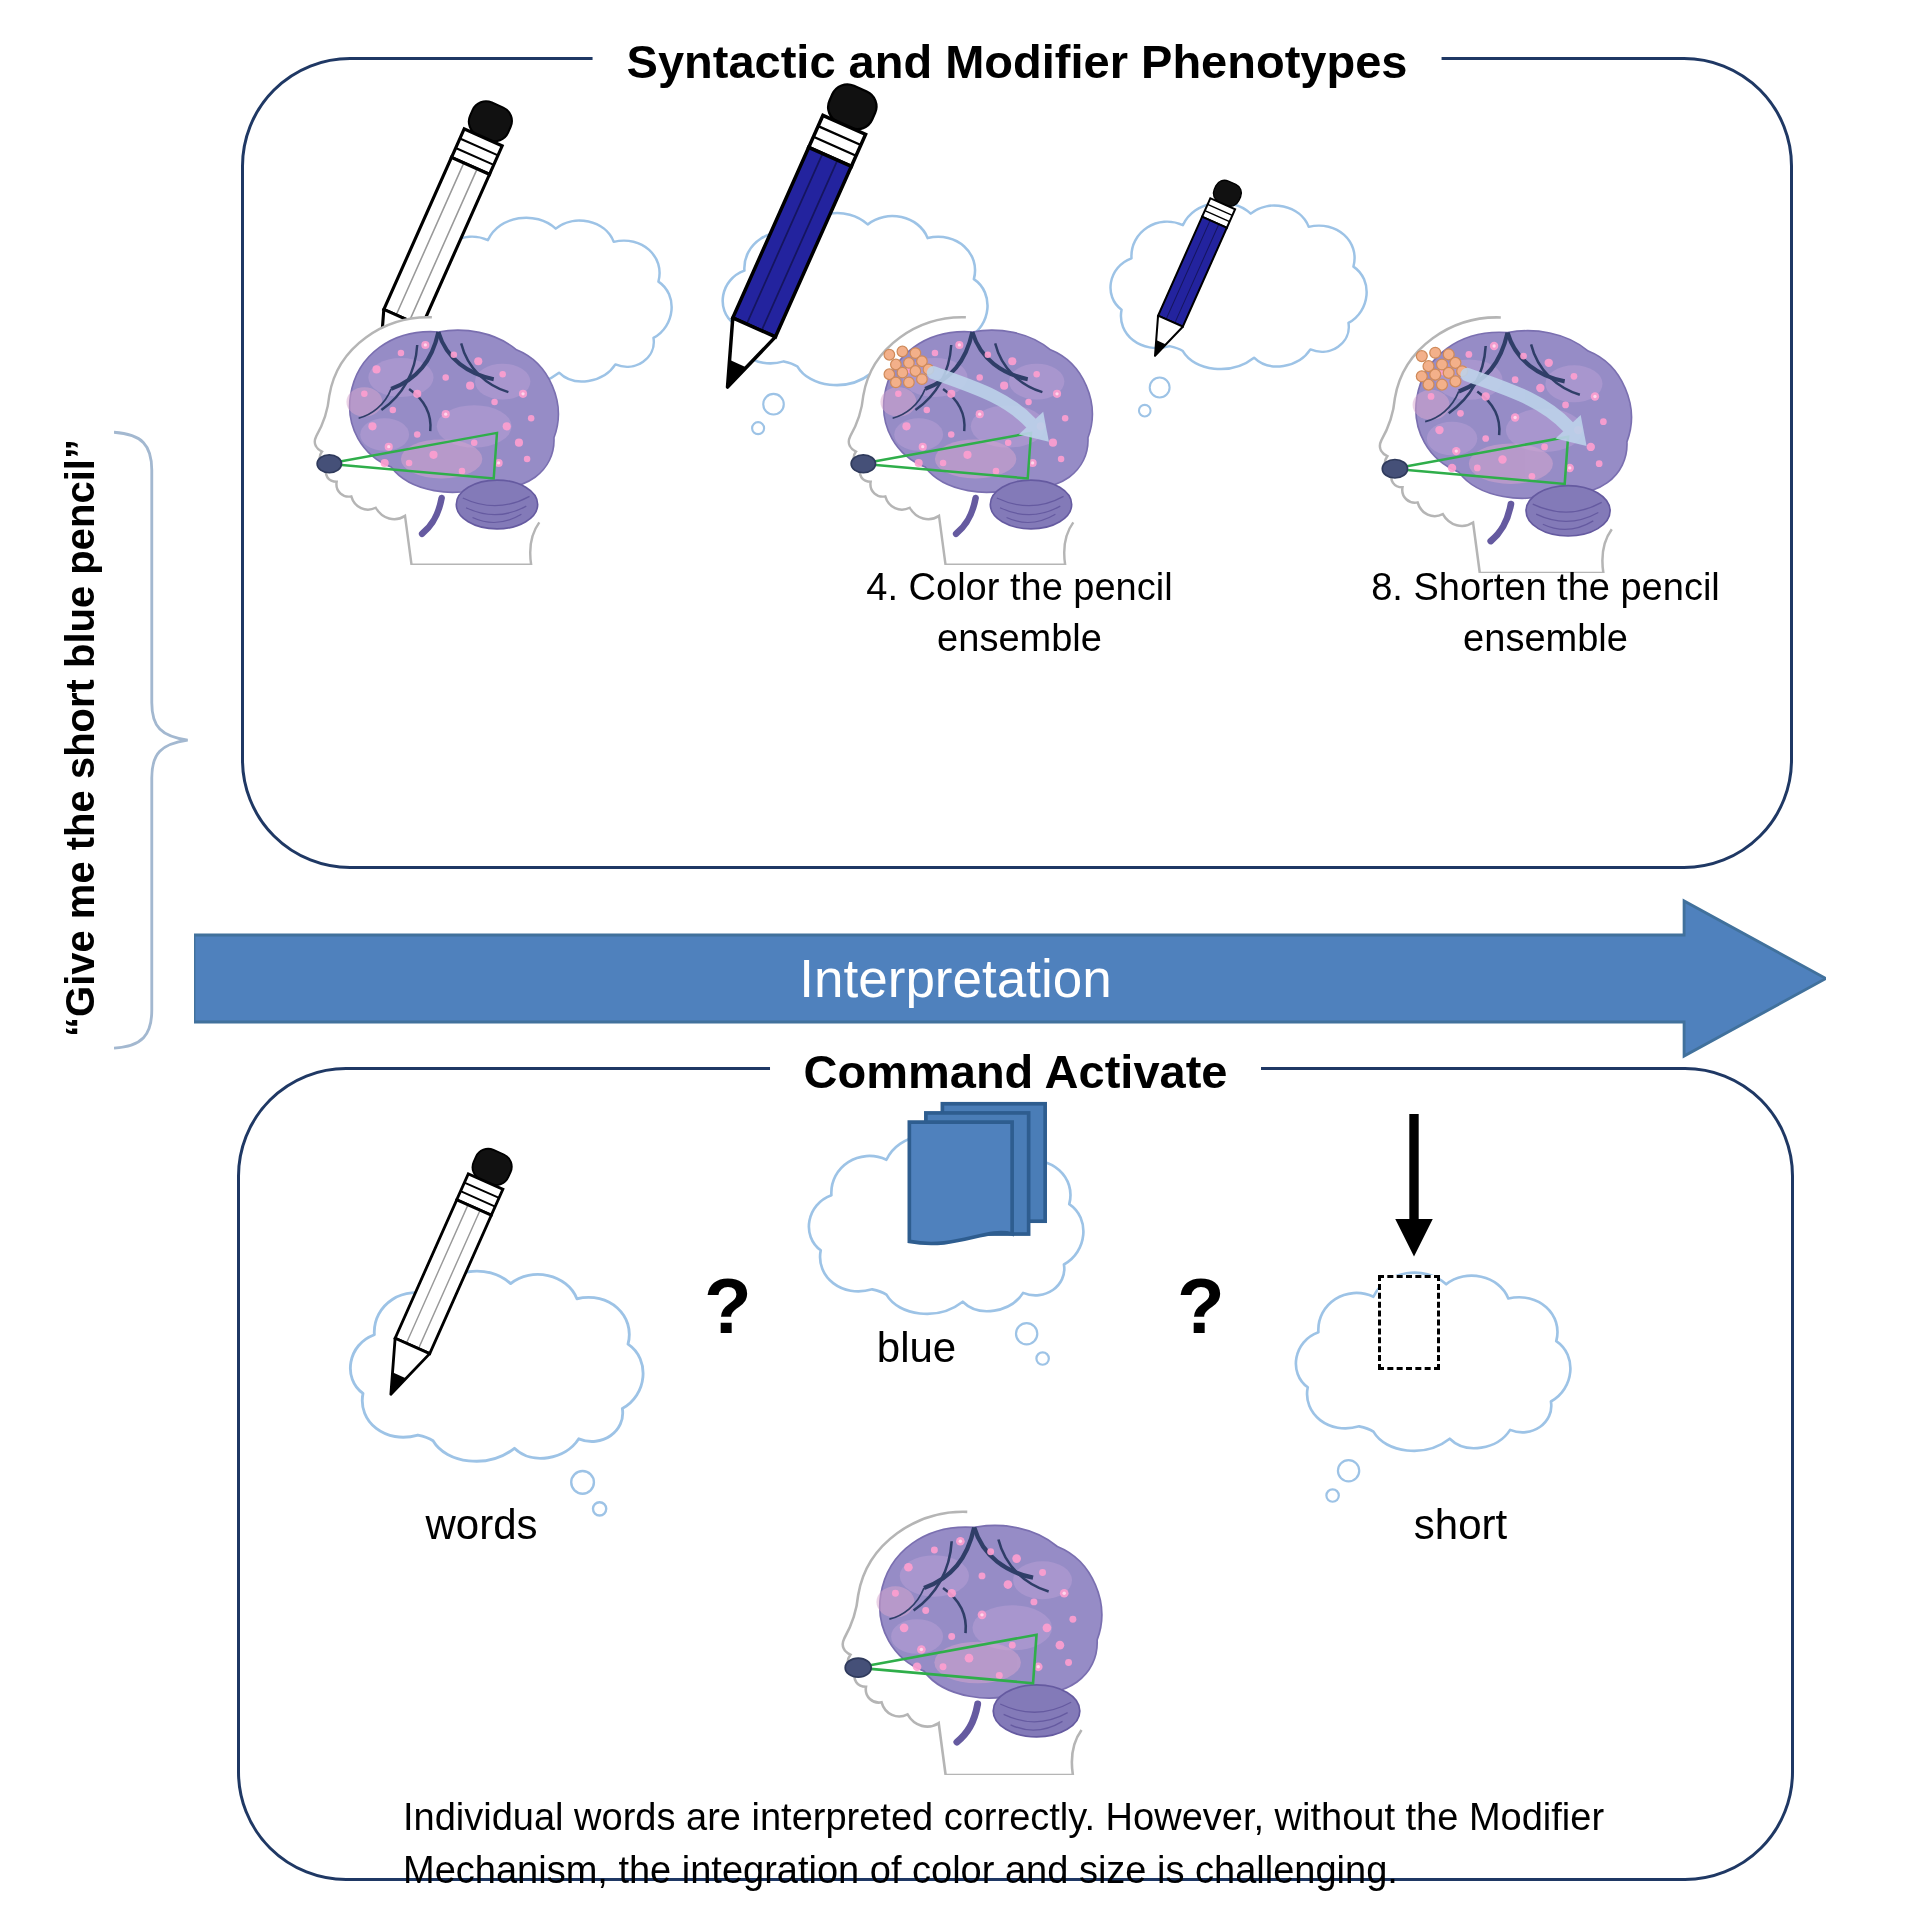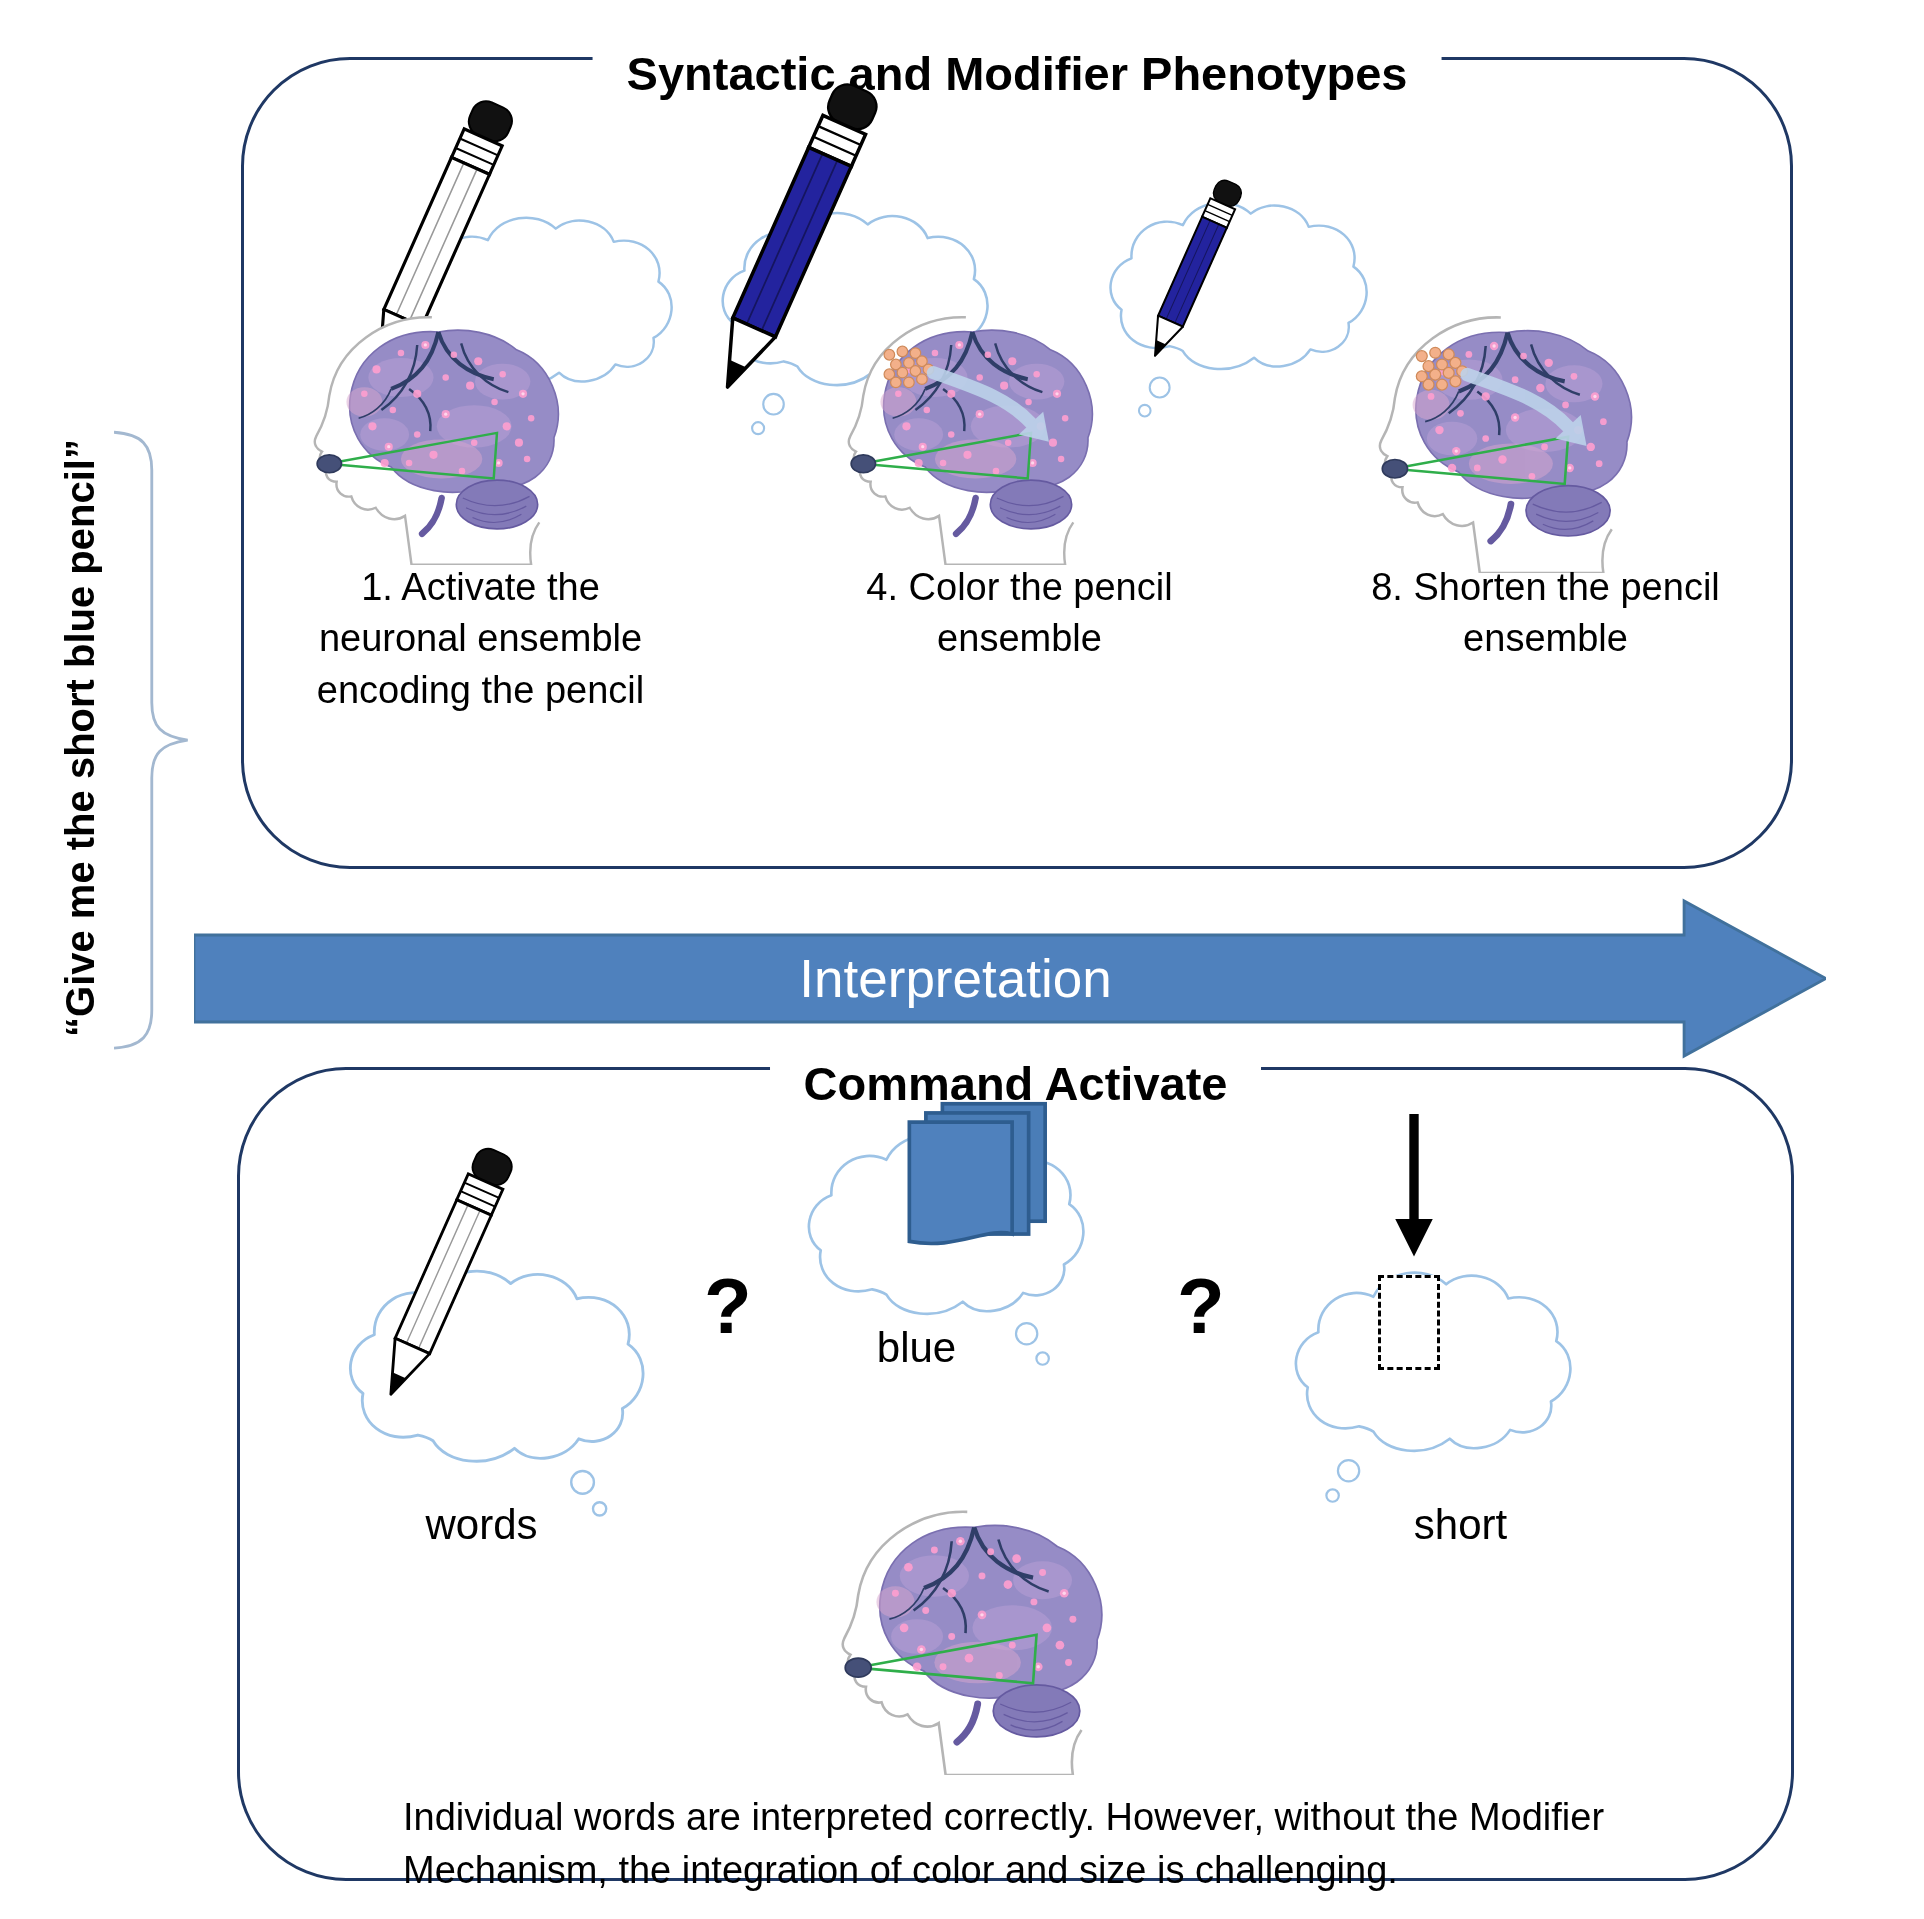--- a/index.html
+++ b/index.html
@@ -7,21 +7,21 @@
     position:relative; width:1925px; height:1919px; background:#ffffff;
     font-family:"Liberation Sans", sans-serif; color:#000; overflow:hidden;
   }
   .defs-svg { position:absolute; width:0; height:0; }
 
   
   .panel { position:absolute; border:3.8px solid #1f3864; border-radius:109px; background:#fff; box-sizing:border-box; }
   .top-panel    { left:241px; top:57px;   width:1552px; height:812px; }
   .bottom-panel { left:237px; top:1067px; width:1557px; height:814px; }
   .panel-title {
-    position:absolute; left:50%; top:16px; transform:translate(-50%,-55%);
+    position:absolute; left:50%; top:4px; transform:translate(-50%,-55%);
     background:#fff; padding:0 34px; font-weight:700; font-size:47px; white-space:nowrap;
   }
 
   
   .abs { position:absolute; }
   .pencil { position:absolute; transform:rotate(24deg); }
   .cloud  { position:absolute; }
   .brain  { position:absolute; }
 
   .step-caption {
@@ -178,23 +178,20 @@
     <svg class="cloud" style="left:166px; top:147px; width:265px; height:232px;" viewBox="0 0 320 280">
       <use href="#cloud-puff"></use>
       <use href="#cloud-trail" transform="translate(66,236)"></use>
     </svg>
     <svg class="pencil" style="left:132px; top:24px; width:123px; height:312px; color:#ffffff;" viewBox="0 0 80 300">
       <use href="#pencil-shape"></use>
     </svg>
     <svg class="brain" style="left:43px; top:244px; width:293px; height:261px;" viewBox="0 0 360 320">
       <use href="#brain-base"></use>
     </svg>
-    <div class="step-caption" style="left:0px; top:502px;">1. Activate the
-neuronal ensemble
-encoding the pencil</div>
 
     <svg class="cloud" style="left:473px; top:142px; width:274px; height:240px;" viewBox="0 0 320 280">
       <use href="#cloud-puff"></use>
       <use href="#cloud-trail" transform="translate(66,236)"></use>
     </svg>
     <svg class="pencil" style="left:478px; top:4.7px; width:142px; height:350px; color:#23239e;" viewBox="0 0 80 300">
       <use href="#pencil-shape"></use>
     </svg>
     <svg class="brain" style="left:577px; top:244px; width:293px; height:261px;" viewBox="0 0 360 320">
       <use href="#brain-base"></use>

